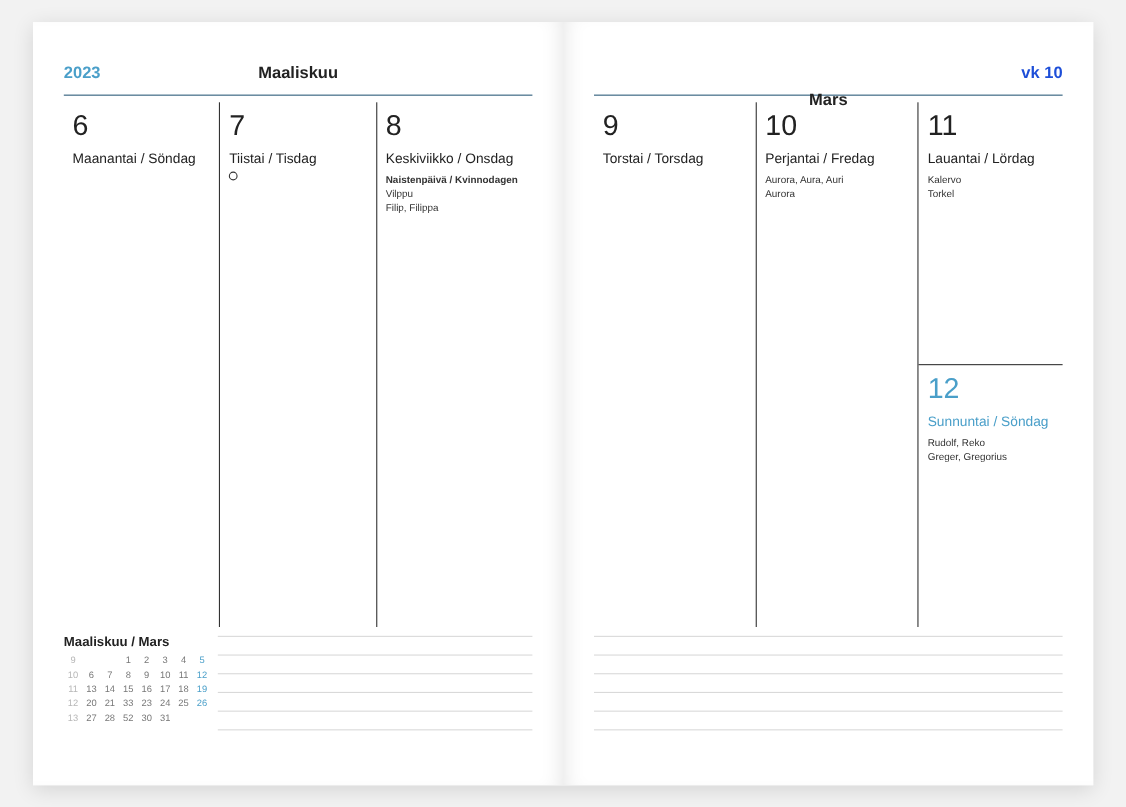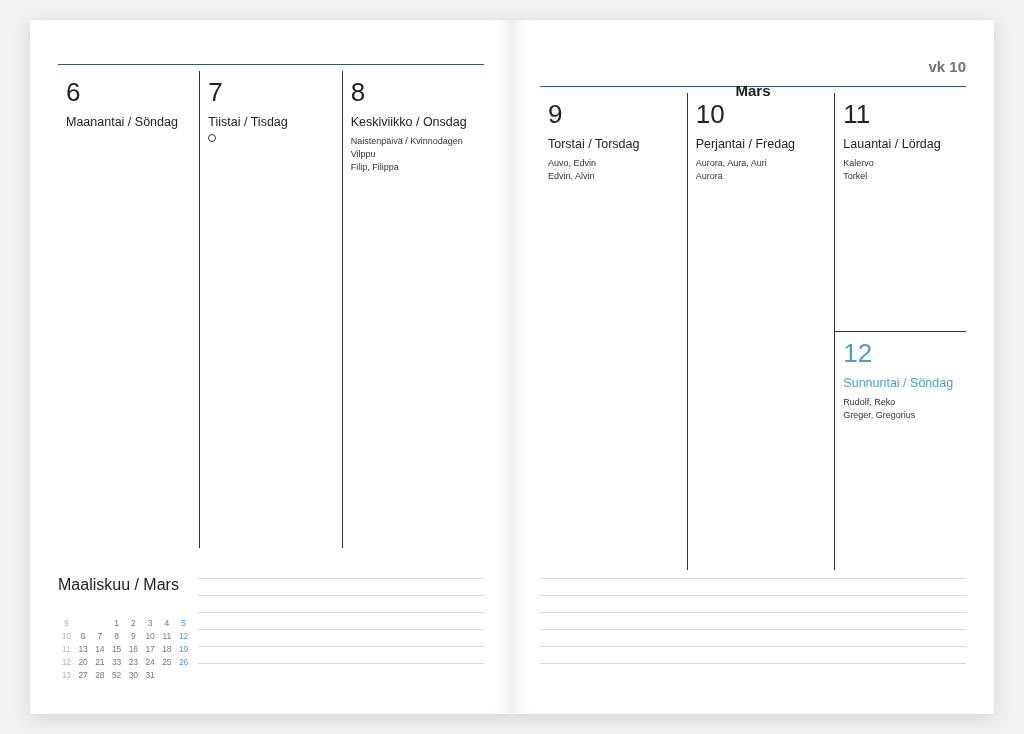--- a/index.html
+++ b/index.html
@@ -15,35 +15,35 @@
     padding: 38px 28px 24px 28px;
   }
   .page-left { box-shadow: inset -14px 0 20px -14px rgba(0,0,0,0.12); }
   .page-right { box-shadow: inset 14px 0 20px -14px rgba(0,0,0,0.12); }
   .header {
     display: flex; align-items: baseline; height: 22px; position: relative;
   }
   .year { color: #4a9fc9; font-size: 15px; font-weight: 600; }
   .month { color: #222; font-size: 15px; font-weight: 600; position: absolute; left: 50%; transform: translateX(-50%); }
   .month-right { color: #222; font-size: 15px; font-weight: 600; position: absolute; left: 50%; transform: translateX(-50%); margin-top: 24px; }
-  .week { color: #737373; font-size: 15px; font-weight: 600; margin-left: auto; }
+  .week { color: #1d4ed8; font-size: 15px; font-weight: 600; margin-left: auto; }
   .rule { border: none; border-top: 1px solid #2d5c7a; margin-top: 6px; }
   .days {
     display: flex; height: 477px; margin-top: 6px;
   }
   .day-col {
     flex: 1 1 0; border-right: 1px solid #333; padding: 8px 8px 0 8px;
     position: relative;
   }
   .day-col:last-child { border-right: none; }
   .date { font-size: 26px; font-weight: 300; color: #222; line-height: 1; }
   .dow { font-size: 12.5px; color: #222; margin-top: 10px; }
   .names { margin-top: 6px; }
   .names div { font-size: 9px; color: #333; line-height: 1.45; }
-  .names .bold { font-weight: 400; }
+  .names .bold { font-weight: 700; }
   .moon {
     width: 8px; height: 8px; border: 1px solid #333; border-radius: 50%;
     margin-top: 5px;
   }
   .weekend {
     display: flex; flex-direction: column; flex: 1 1 0;
   }
   .weekend .day-col { flex: 1 1 0; border-right: none; }
   .weekend .day-col.sat { border-bottom: 1px solid #333; }
   .sunday .date, .sunday .dow { color: #4a9fc9; }
@@ -54,34 +54,38 @@
     position: absolute; top: 0; left: 0; right: 0;
   }
   .page-left .lines { left: 140px; } 
   .lines div {
     border-top: 1px solid #d9d9d9; height: 17px;
   }
   .minical {
     position: absolute; top: -2px; left: 0; width: 134px;
     font-size: 8.5px; color: #666;
   }
-  .minical-title { font-weight: 400; color: #222; margin-bottom: 22px; font-size: 16px; }
+  .minical-title { font-weight: 700; color: #222; margin-bottom: 3px; font-size: 12px; }
   .minical table { border-collapse: collapse; width: 100%; }
   .minical td {
     width: 12.5%; text-align: center; padding: 1.5px 0; color: #777;
   }
   .minical td.wk { color: #b7b7b7; }
   .minical td.sun { color: #4a9fc9; }
 </style>
 </head>
 <body>
 
 <div class="spread">
 
   <div class="page page-left">
+    <div class="header">
+      <span class="year">2023</span>
+      <span class="month">Maaliskuu</span>
+    </div>
     <hr class="rule">
 
     <div class="days">
       <div class="day-col">
         <div class="date">6</div>
         <div class="dow">Maanantai / Söndag</div>
       </div>
       <div class="day-col">
         <div class="date">7</div>
         <div class="dow">Tiistai / Tisdag</div>
@@ -171,24 +175,20 @@
     <div class="header">
       <span class="month-right">Mars</span>
       <span class="week">vk 10</span>
     </div>
     <hr class="rule">
 
     <div class="days">
       <div class="day-col">
         <div class="date">9</div>
         <div class="dow">Torstai / Torsdag</div>
-        <div class="names">
-          <div>Auvo, Edvin</div>
-          <div>Edvin, Alvin</div>
-        </div>
       </div>
       <div class="day-col">
         <div class="date">10</div>
         <div class="dow">Perjantai / Fredag</div>
         <div class="names">
           <div>Aurora, Aura, Auri</div>
           <div>Aurora</div>
         </div>
       </div>
       <div class="weekend">

